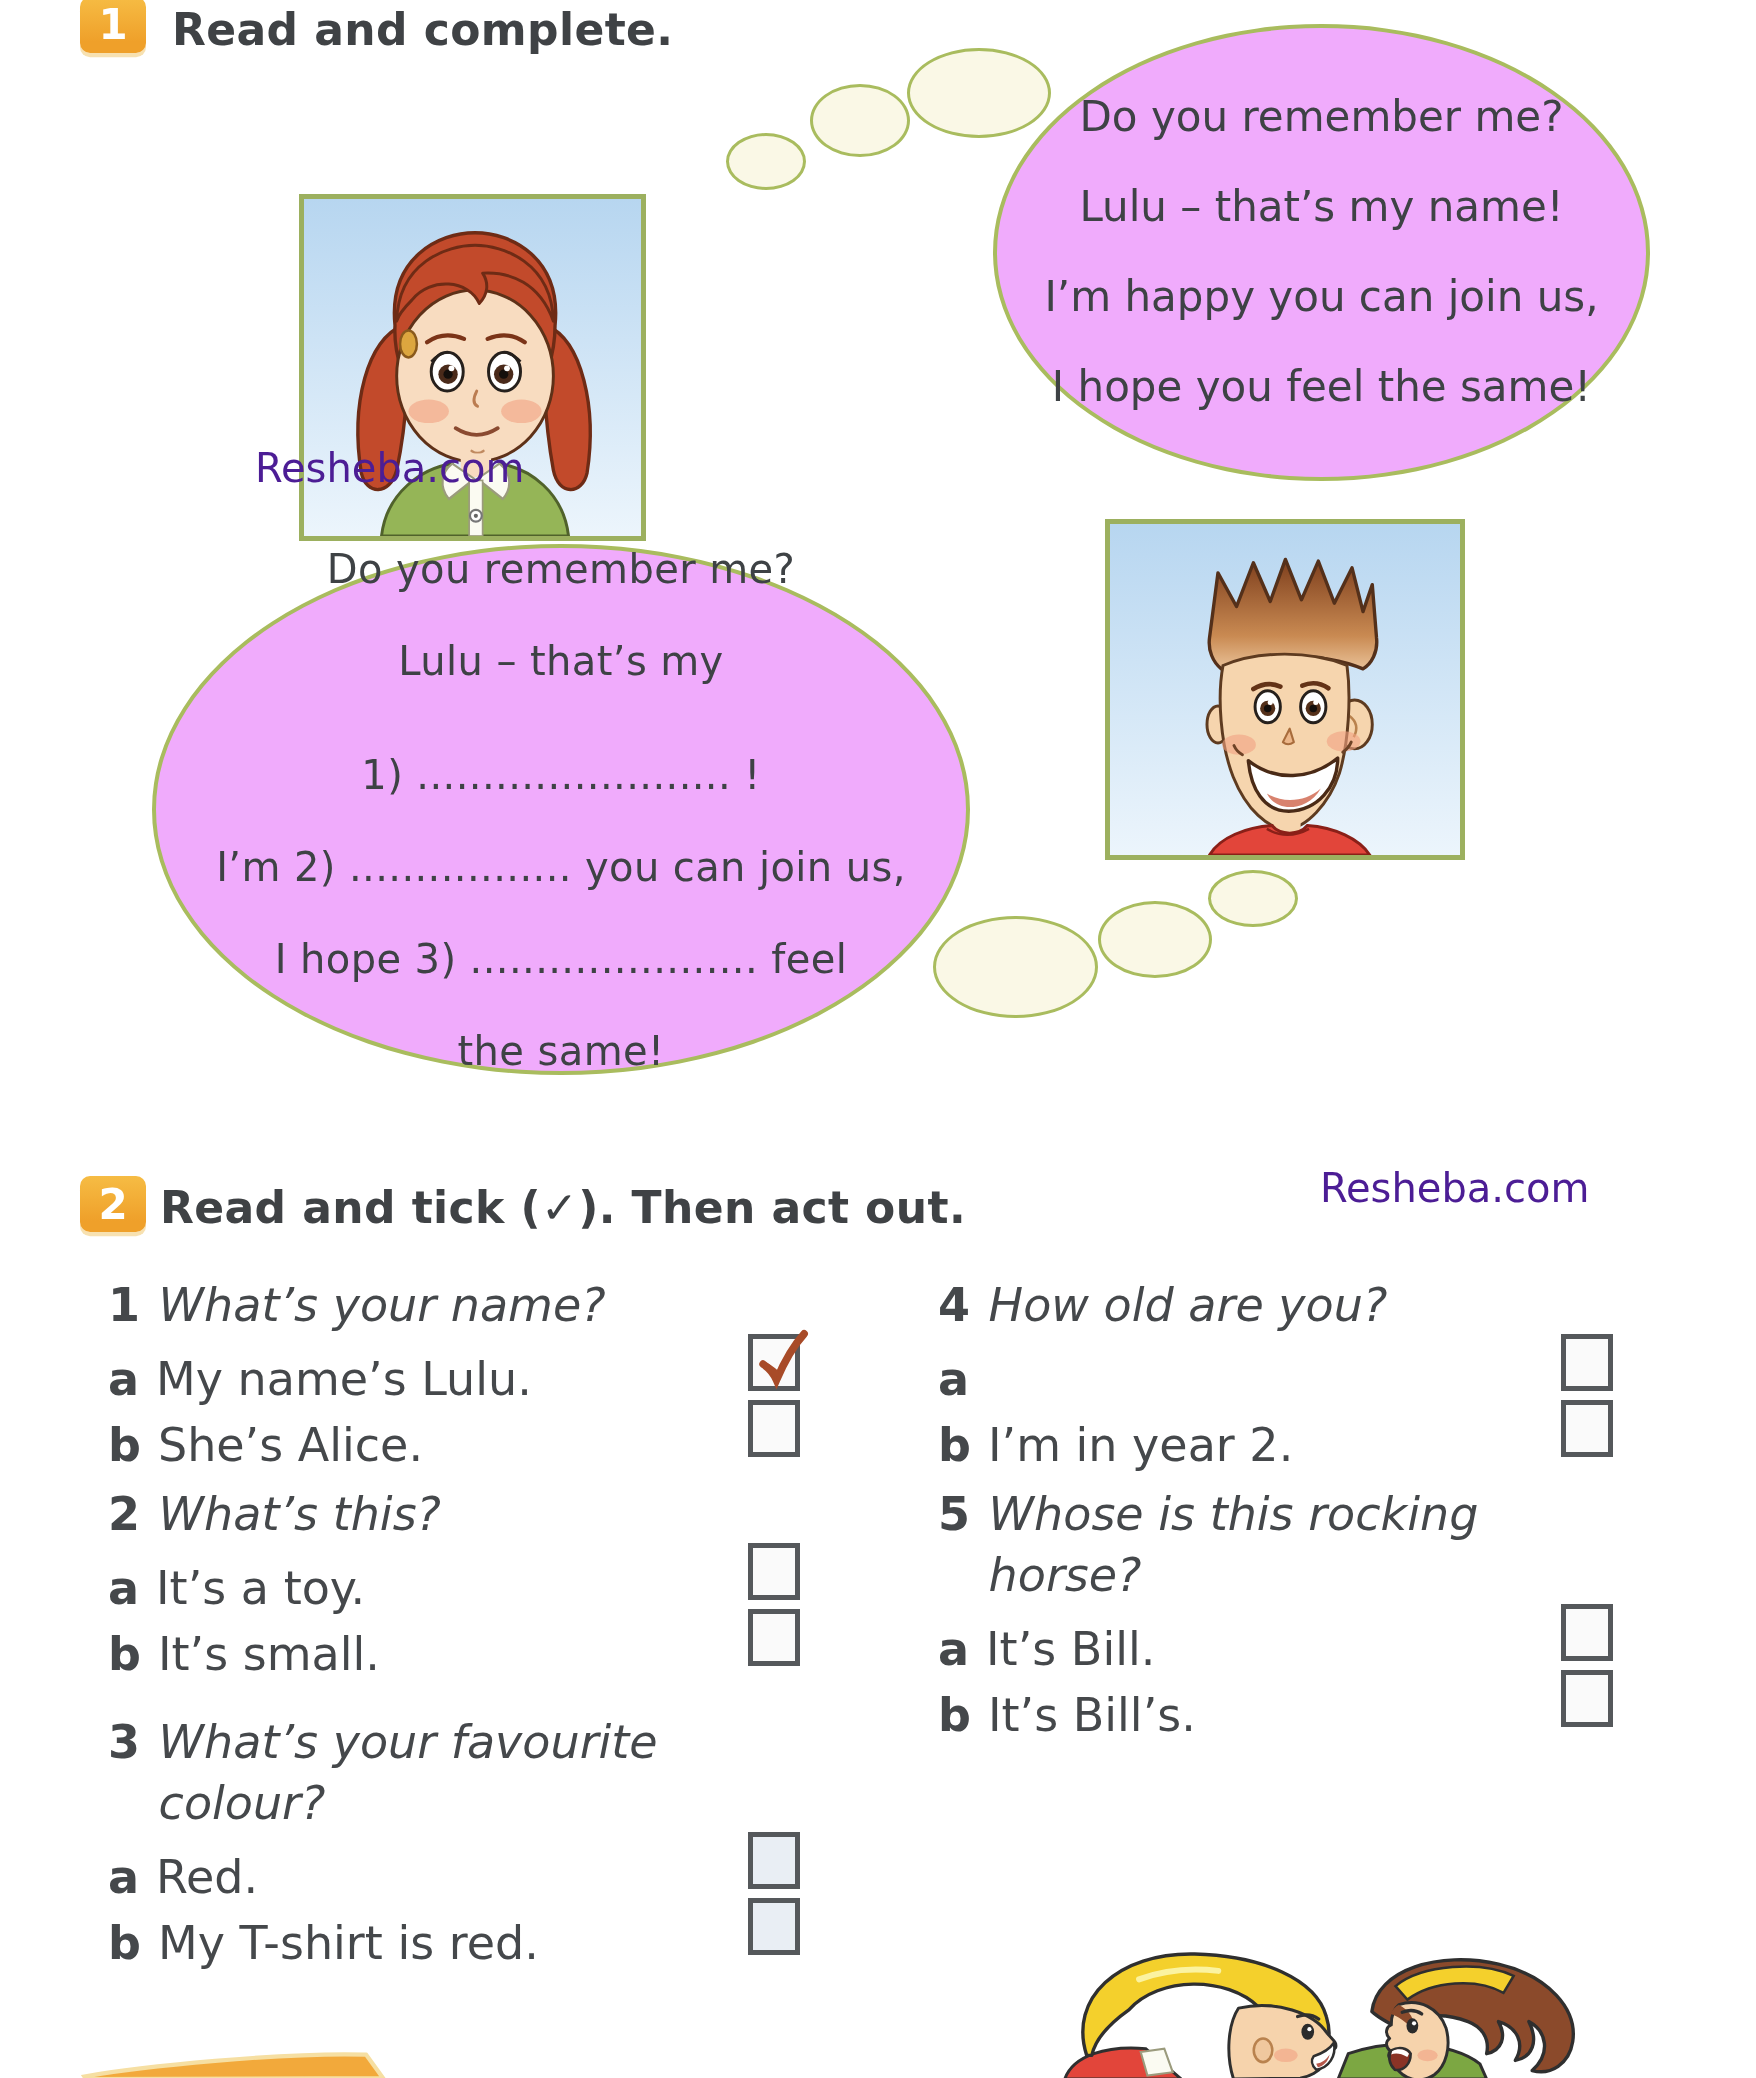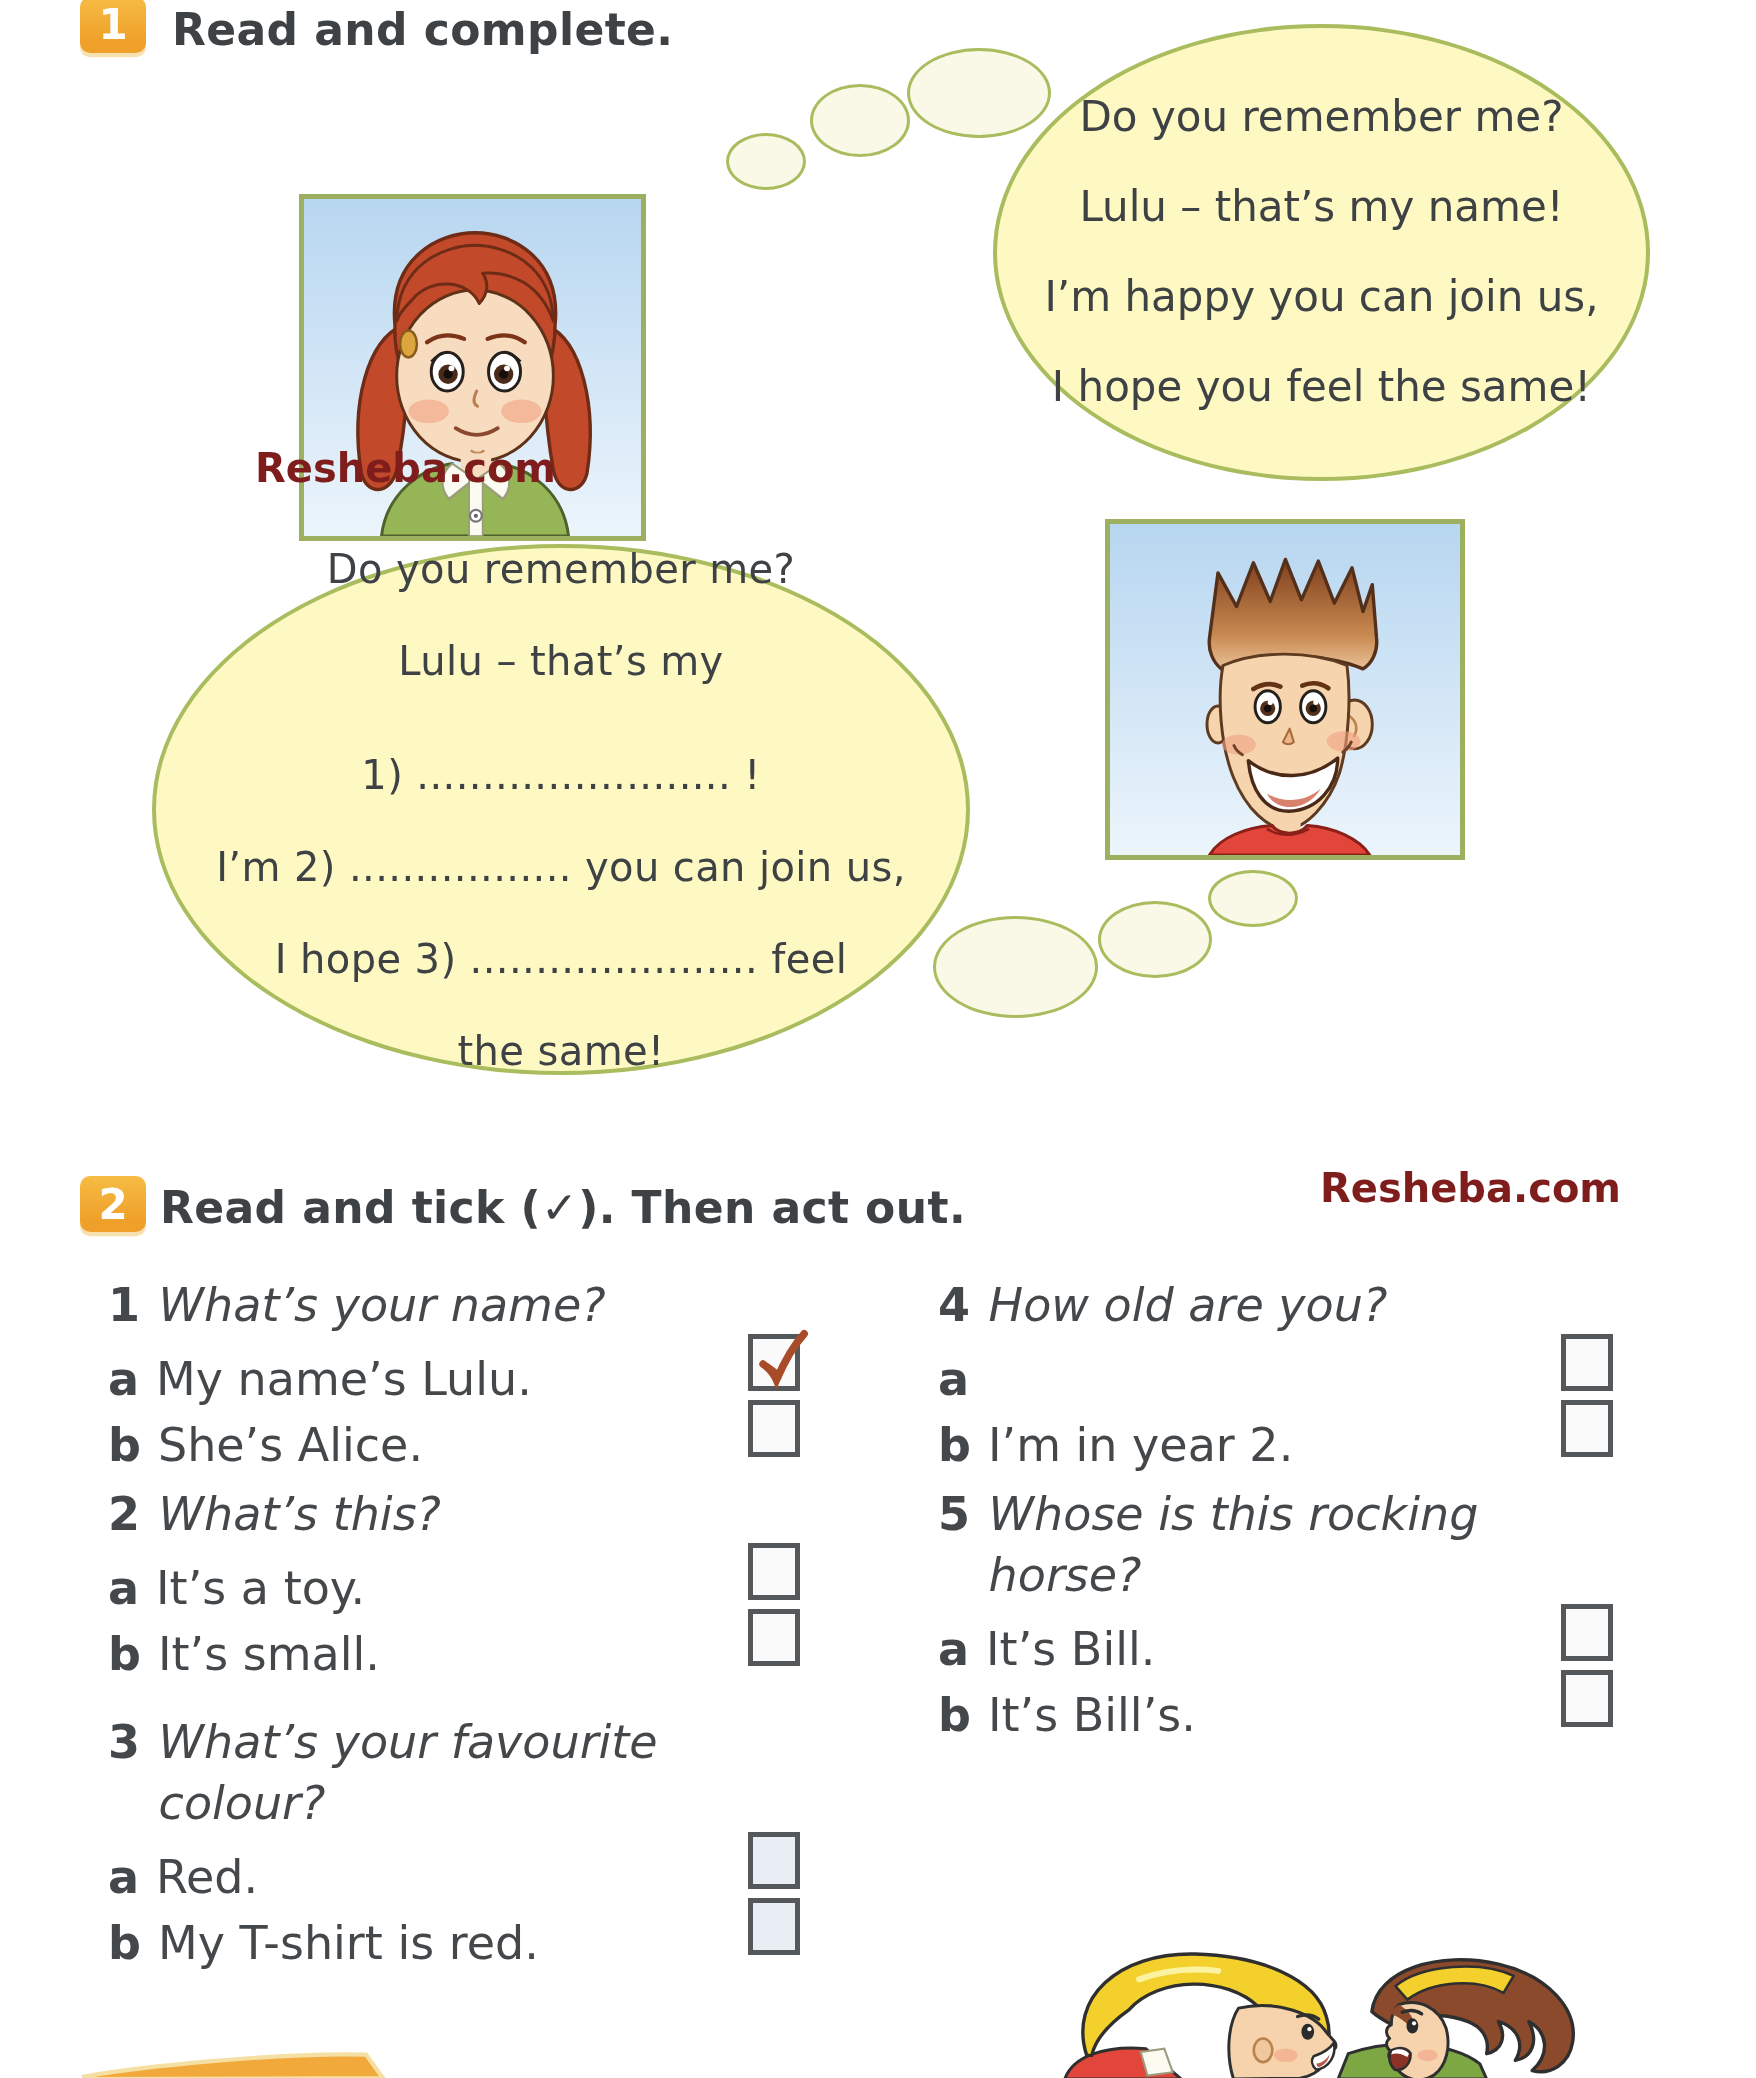--- a/index.html
+++ b/index.html
@@ -9,25 +9,25 @@
   }
   
   .badge{
     position:absolute;width:66px;height:56px;border-radius:10px;
     background:linear-gradient(180deg,#F6BC44 0%,#EFA02A 80%);
     box-shadow:0 4.2px 0 rgba(246,222,168,.9);
     color:#fff;font-weight:bold;font-size:42px;
     display:flex;align-items:center;justify-content:center;
   }
   .ex-title{position:absolute;font-weight:bold;font-size:44px;line-height:54px;color:#3F4245;letter-spacing:0.4px;}
-  .watermark{position:absolute;font-weight:bold;font-size:40px;color:#7f1d1d;letter-spacing:0;z-index:30;}
+  .watermark{position:absolute;font-weight:normal;font-size:40px;color:#4c1d95;letter-spacing:0;z-index:30;}
 
   
   .bubble{
-    position:absolute;background:#fef9c3;border:4.2px solid #A9BC5E;border-radius:50%;
+    position:absolute;background:#f0abfc;border:4.2px solid #A9BC5E;border-radius:50%;
     display:flex;flex-direction:column;justify-content:center;text-align:center;z-index:5;gap:28px;
   }
   .bubble .line{white-space:nowrap;color:#3E4245;}
   .bubble-lulu .line{font-size:42px;line-height:62px;}
   .bubble-larry .line{font-size:40px;line-height:64px;letter-spacing:0.4px;}
   .bubble-larry .gap{margin-top:22px;}
   .dot{position:absolute;background:#FAF8E6;border:3.4px solid #A9BC5E;border-radius:50%;z-index:4;}
 
   
   .portrait{position:absolute;border:5px solid #9CB05F;overflow:hidden;background:#cfe3f5;}

